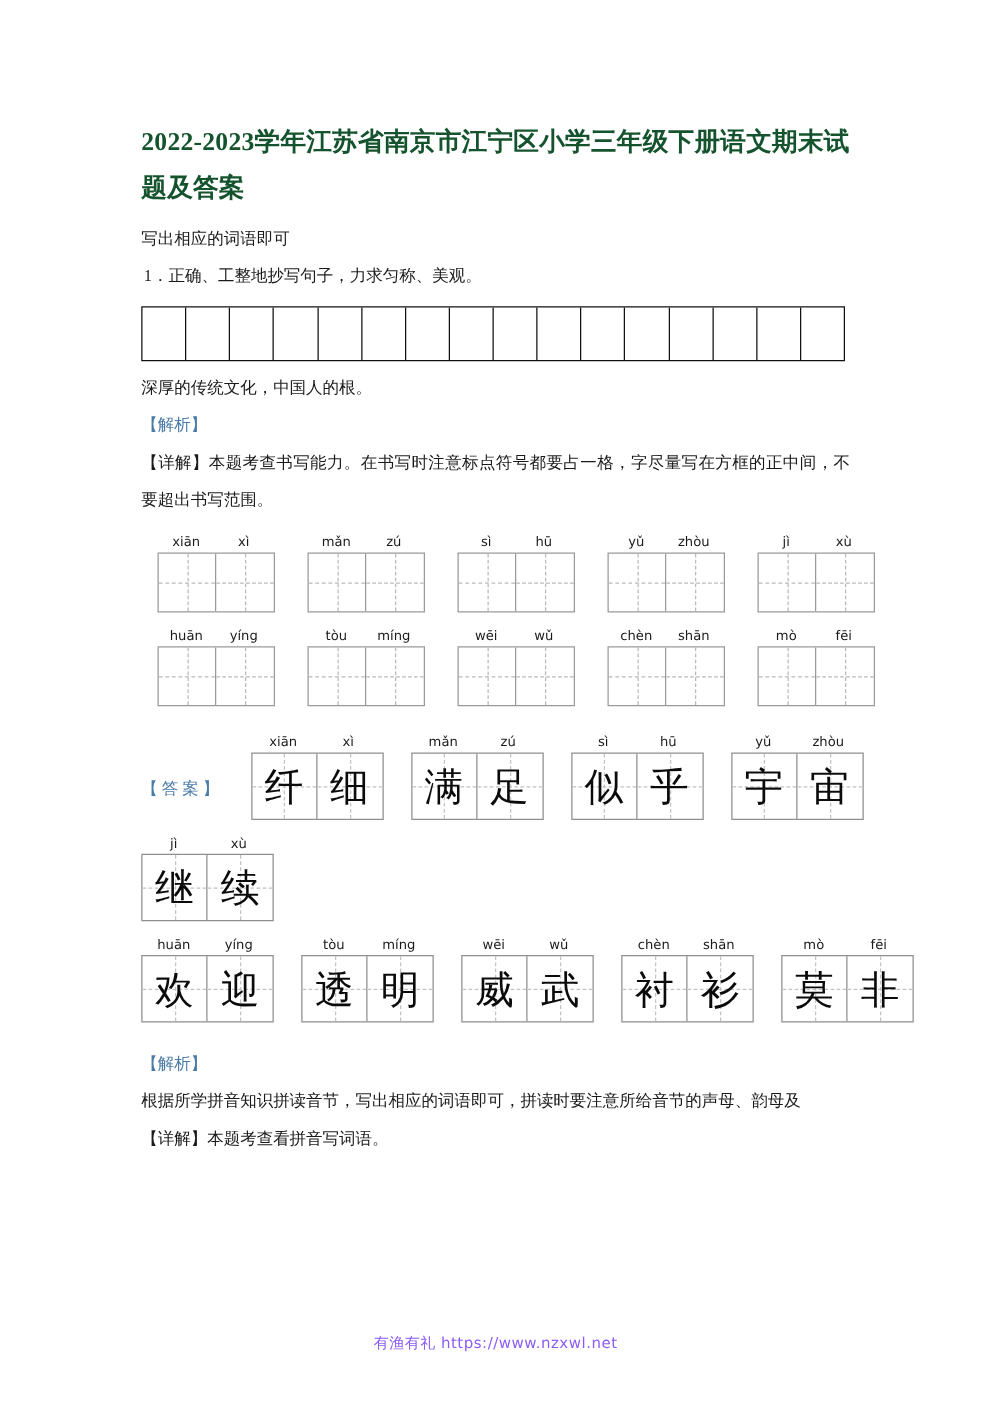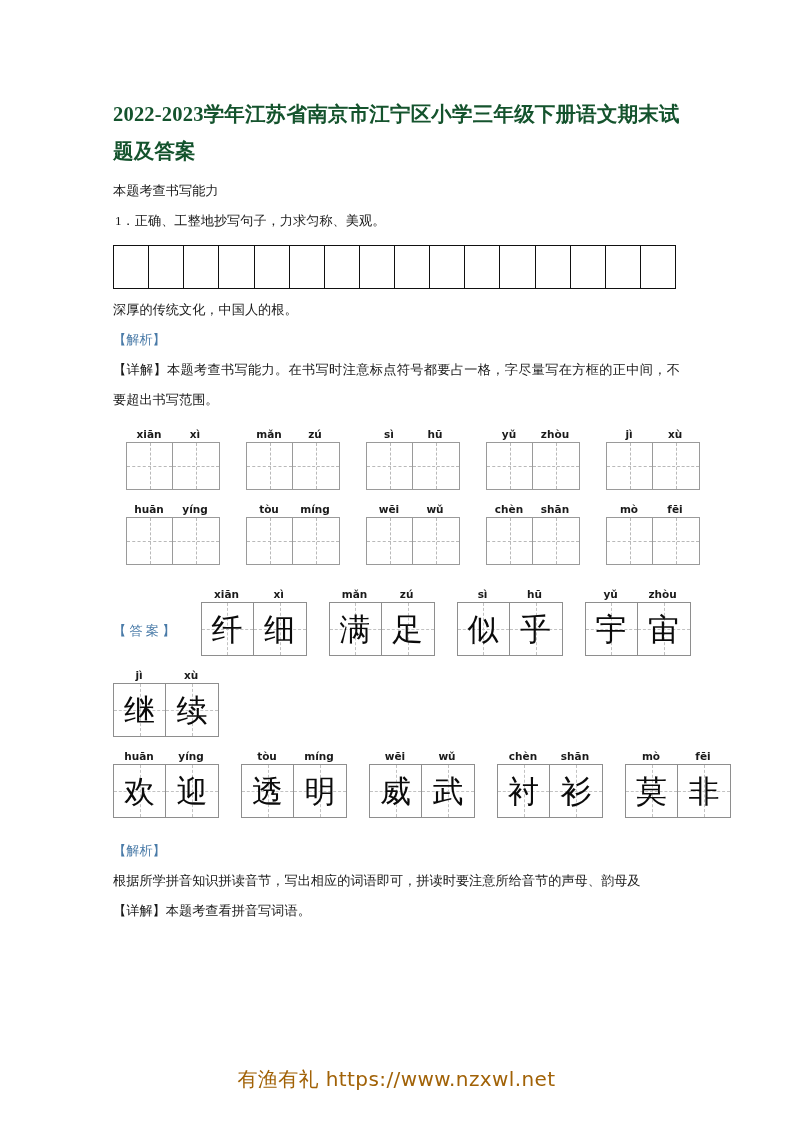--- a/index.html
+++ b/index.html
@@ -88,21 +88,20 @@
     display: flex;
     font-family: "DejaVu Sans", "Liberation Sans", sans-serif;
     font-size: 10.5px;
     line-height: 14px;
     color: #1a1a1a;
     margin-bottom: 1px;
   }
   .pin-label {
     width: 46px;
     text-align: center;
-    font-weight: bold;
   }
   .pin-boxes {
     display: flex;
     border: 1px solid #9a9a9a;
     box-sizing: border-box;
   }
   .pin-box {
     width: 46px;
     height: 46px;
     box-sizing: border-box;
@@ -175,34 +174,34 @@
   .row-offset-left { padding-left: 96px; }
 
   
   .watermark {
     position: absolute;
     left: 0;
     top: 1066px;
     width: 793px;
     text-align: center;
     font-family: "DejaVu Sans", "Liberation Sans", sans-serif;
-    font-size: 20px;
-    color: #a16207;
+    font-size: 12px;
+    color: #8b5cf6;
     letter-spacing: 0.4px;
   }
 </style>
 </head>
 <body>
 
 <div class="page">
   <div class="content">
 
     <h1 class="doc-title">2022-2023学年江苏省南京市江宁区小学三年级下册语文期末试题及答案</h1>
 
-    <p class="para">本题考查书写能力</p>
+    <p class="para">写出相应的词语即可</p>
 
     <p class="para q-num">1．正确、工整地抄写句子，力求匀称、美观。</p>
 
     <div class="copy-grid" id="copy-grid">
         <div class="copy-cell"></div>
         <div class="copy-cell"></div>
         <div class="copy-cell"></div>
         <div class="copy-cell"></div>
         <div class="copy-cell"></div>
         <div class="copy-cell"></div>

